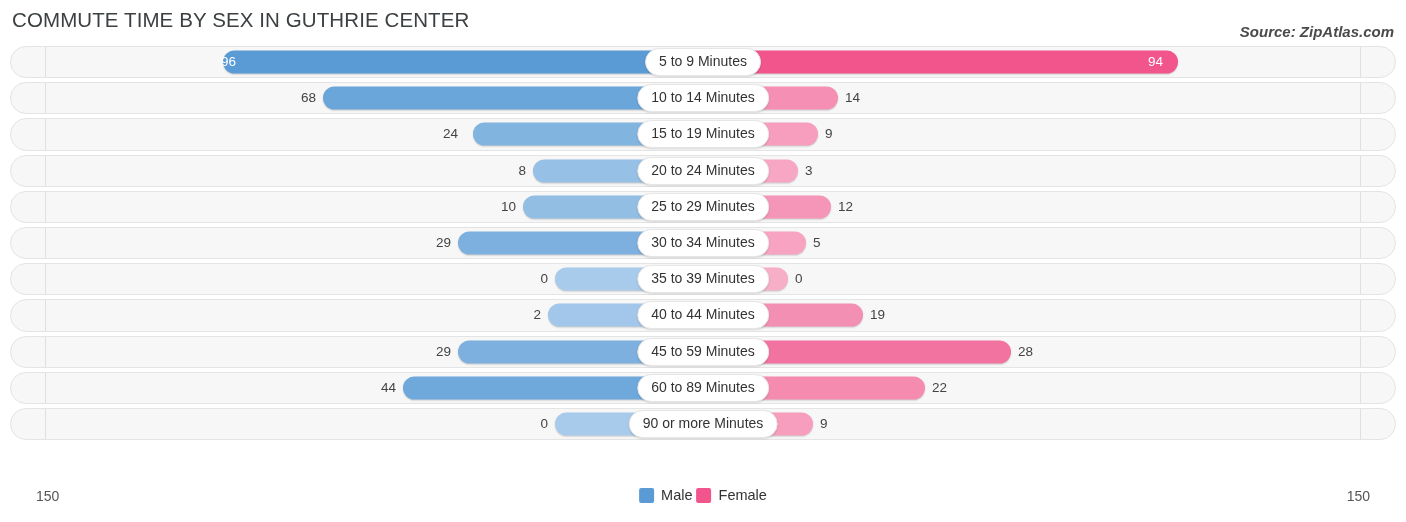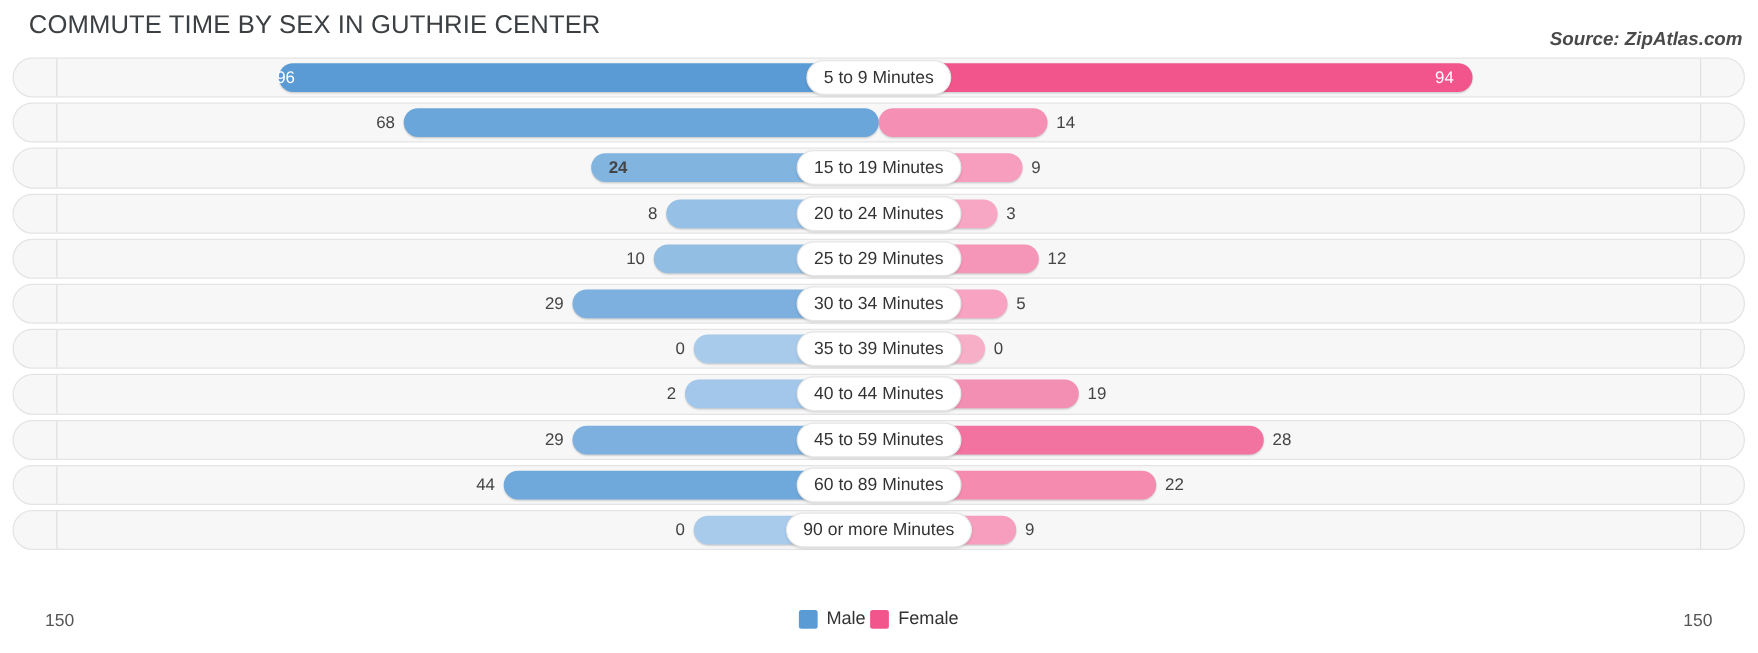--- a/index.html
+++ b/index.html
@@ -30,21 +30,20 @@
   }
   .chart-title {
     position: absolute;
     left: 12px;
     top: 8px;
     font-size: 20.5px;
     letter-spacing: 0.1px;
     color: #3c4043;
     font-weight: 400;
     white-space: nowrap;
-    margin-left: 11px;
   }
   .chart-source {
     position: absolute;
     right: 12px;
     top: 23px;
     font-size: 15px;
     font-style: italic;
     color: #4a4a4a;
     font-weight: bold;
     white-space: nowrap;
@@ -218,30 +217,31 @@
       <div class="row">
         <div class="row-track">
           <div class="axis-line left"></div>
           <div class="axis-line right"></div>
         </div>
         <div class="bars">
           <div class="bar male" style="width: 380px; background: rgb(106, 166, 218);"></div>
           <div class="val out-left" style="right: 1090px;">68</div>
           <div class="bar female" style="width: 135px; background: rgb(245, 144, 180);"></div>
           <div class="val out-right" style="left: 845px;">14</div>
+          <div class="center-pill">10 to 14 Minutes</div>
         </div>
       </div>
       <div class="row">
         <div class="row-track">
           <div class="axis-line left"></div>
           <div class="axis-line right"></div>
         </div>
         <div class="bars">
           <div class="bar male" style="width: 230px; background: rgb(130, 180, 224);"></div>
-          <div class="val out-left" style="right: 904px; font-weight: bold;">24</div>
+          <div class="val out-left" style="right: 948px;">24</div>
           <div class="bar female" style="width: 115px; background: rgb(247, 157, 189);"></div>
           <div class="val out-right" style="left: 825px;">9</div>
           <div class="center-pill">15 to 19 Minutes</div>
         </div>
       </div>
       <div class="row">
         <div class="row-track">
           <div class="axis-line left"></div>
           <div class="axis-line right"></div>
         </div>

